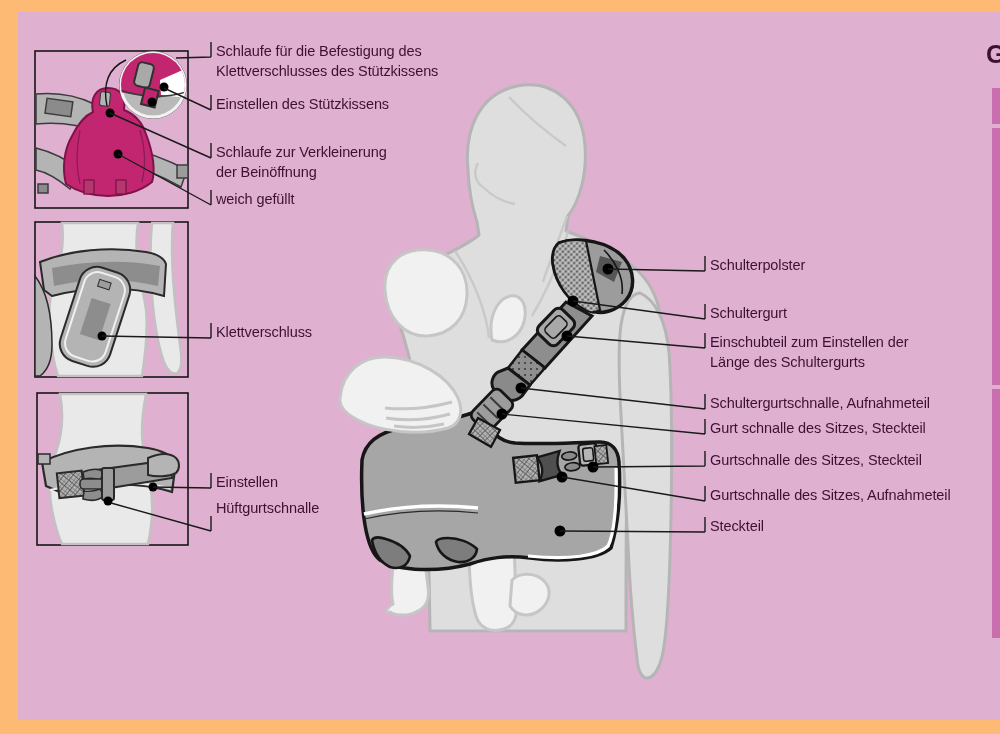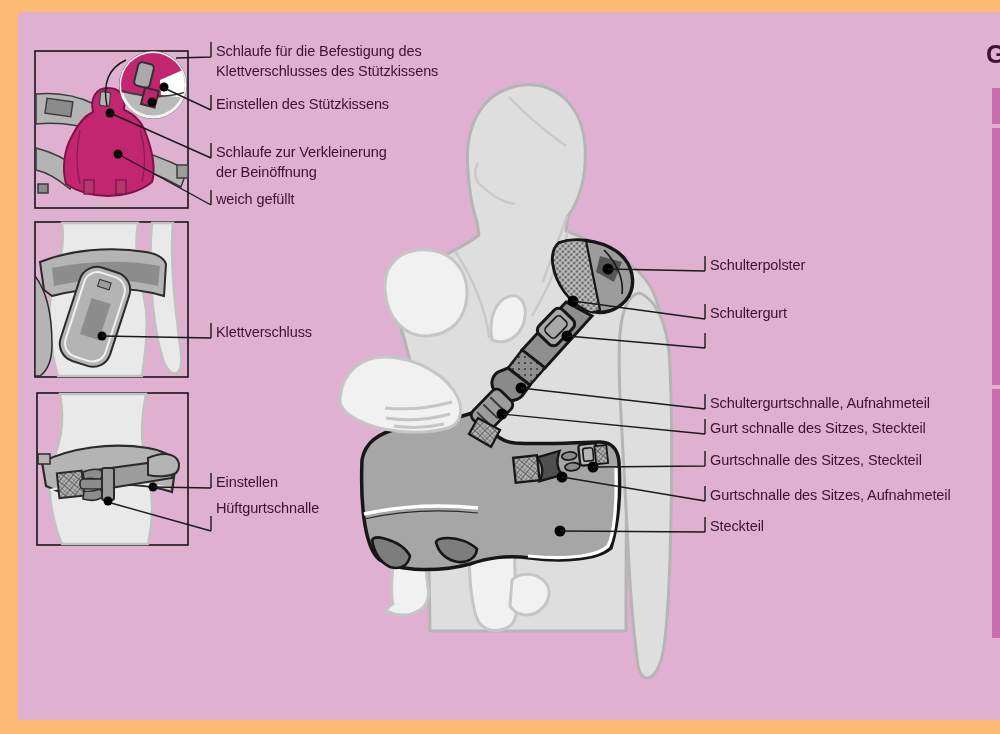--- a/index.html
+++ b/index.html
@@ -255,20 +255,24 @@
   <div class="callout" style="left:216px;top:498px">
     <span class="cl">Hüftgurtschnalle</span>
   </div>
 
   <div class="callout" style="left:710px;top:255px">
     <span class="cl">Schulterpolster</span>
   </div>
   <div class="callout" style="left:710px;top:303px">
     <span class="cl">Schultergurt</span>
   </div>
+  <div class="callout" style="left:710px;top:332px">
+    <span class="cl">Einschubteil zum Einstellen der</span>
+    <span class="cl">Länge des Schultergurts</span>
+  </div>
   <div class="callout" style="left:710px;top:393px">
     <span class="cl">Schultergurtschnalle, Aufnahmeteil</span>
   </div>
   <div class="callout" style="left:710px;top:418px">
     <span class="cl">Gurt schnalle des Sitzes, Steckteil</span>
   </div>
   <div class="callout" style="left:710px;top:450px">
     <span class="cl">Gurtschnalle des Sitzes, Steckteil</span>
   </div>
   <div class="callout" style="left:710px;top:485px">

